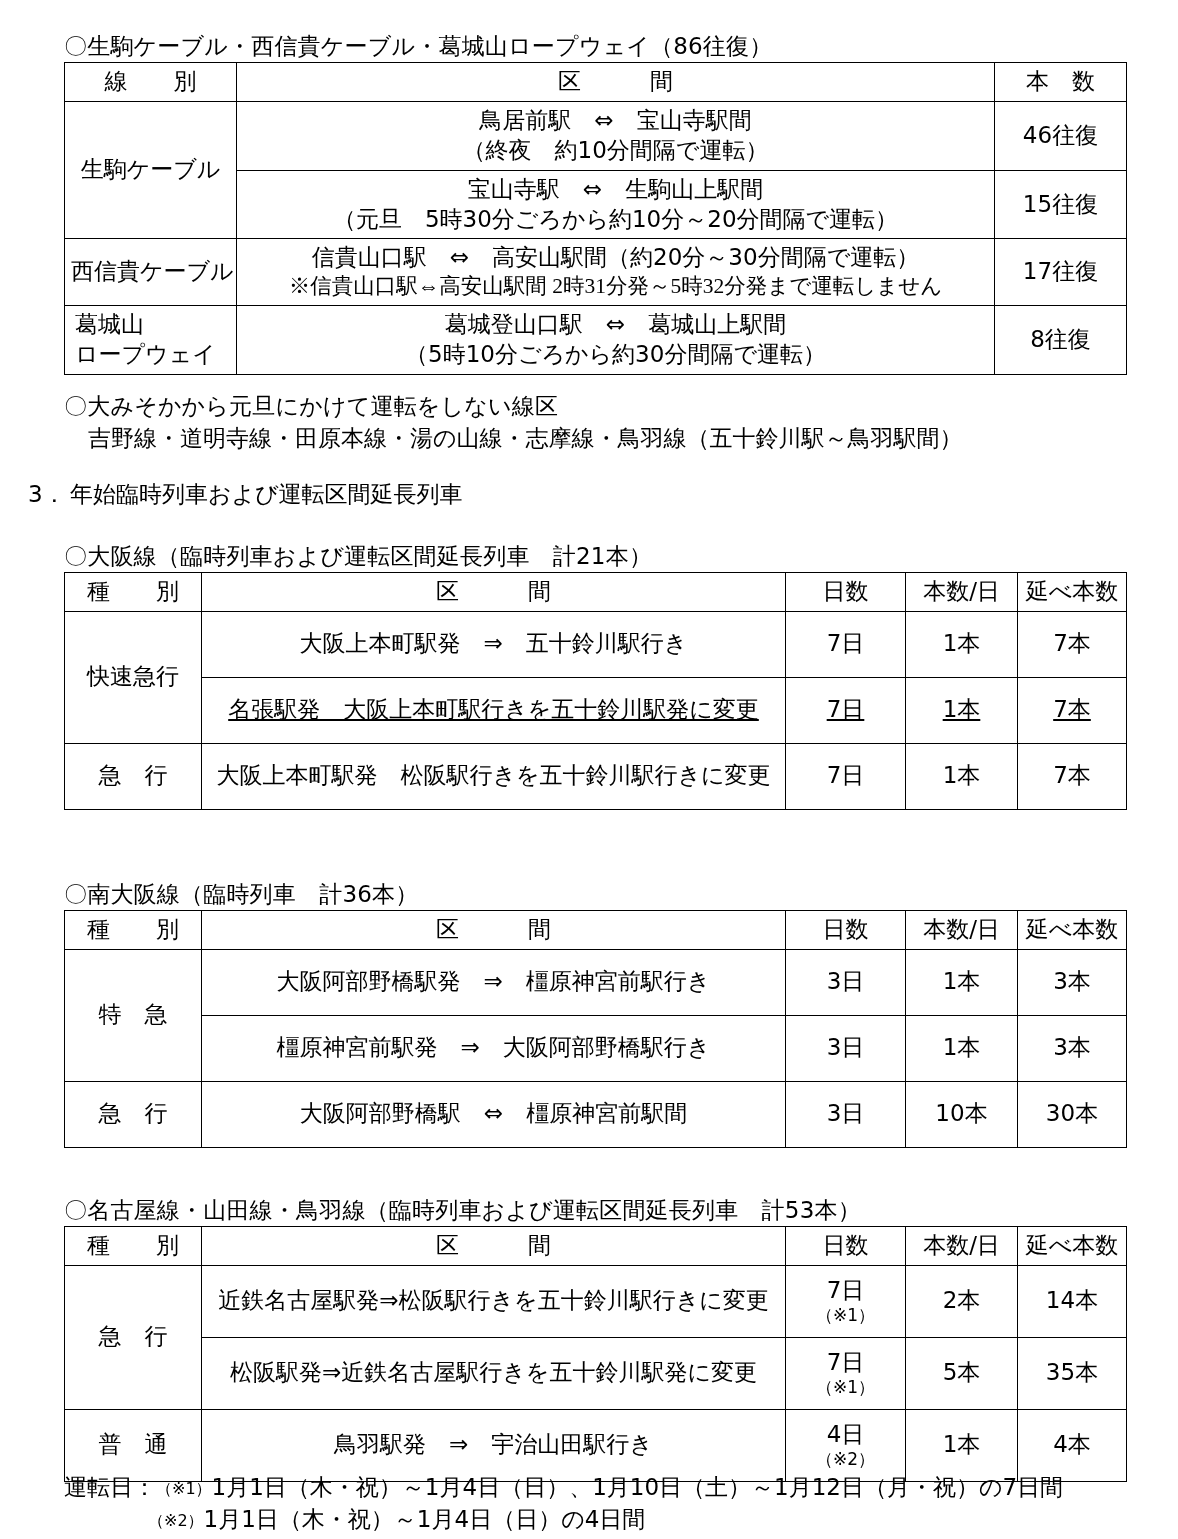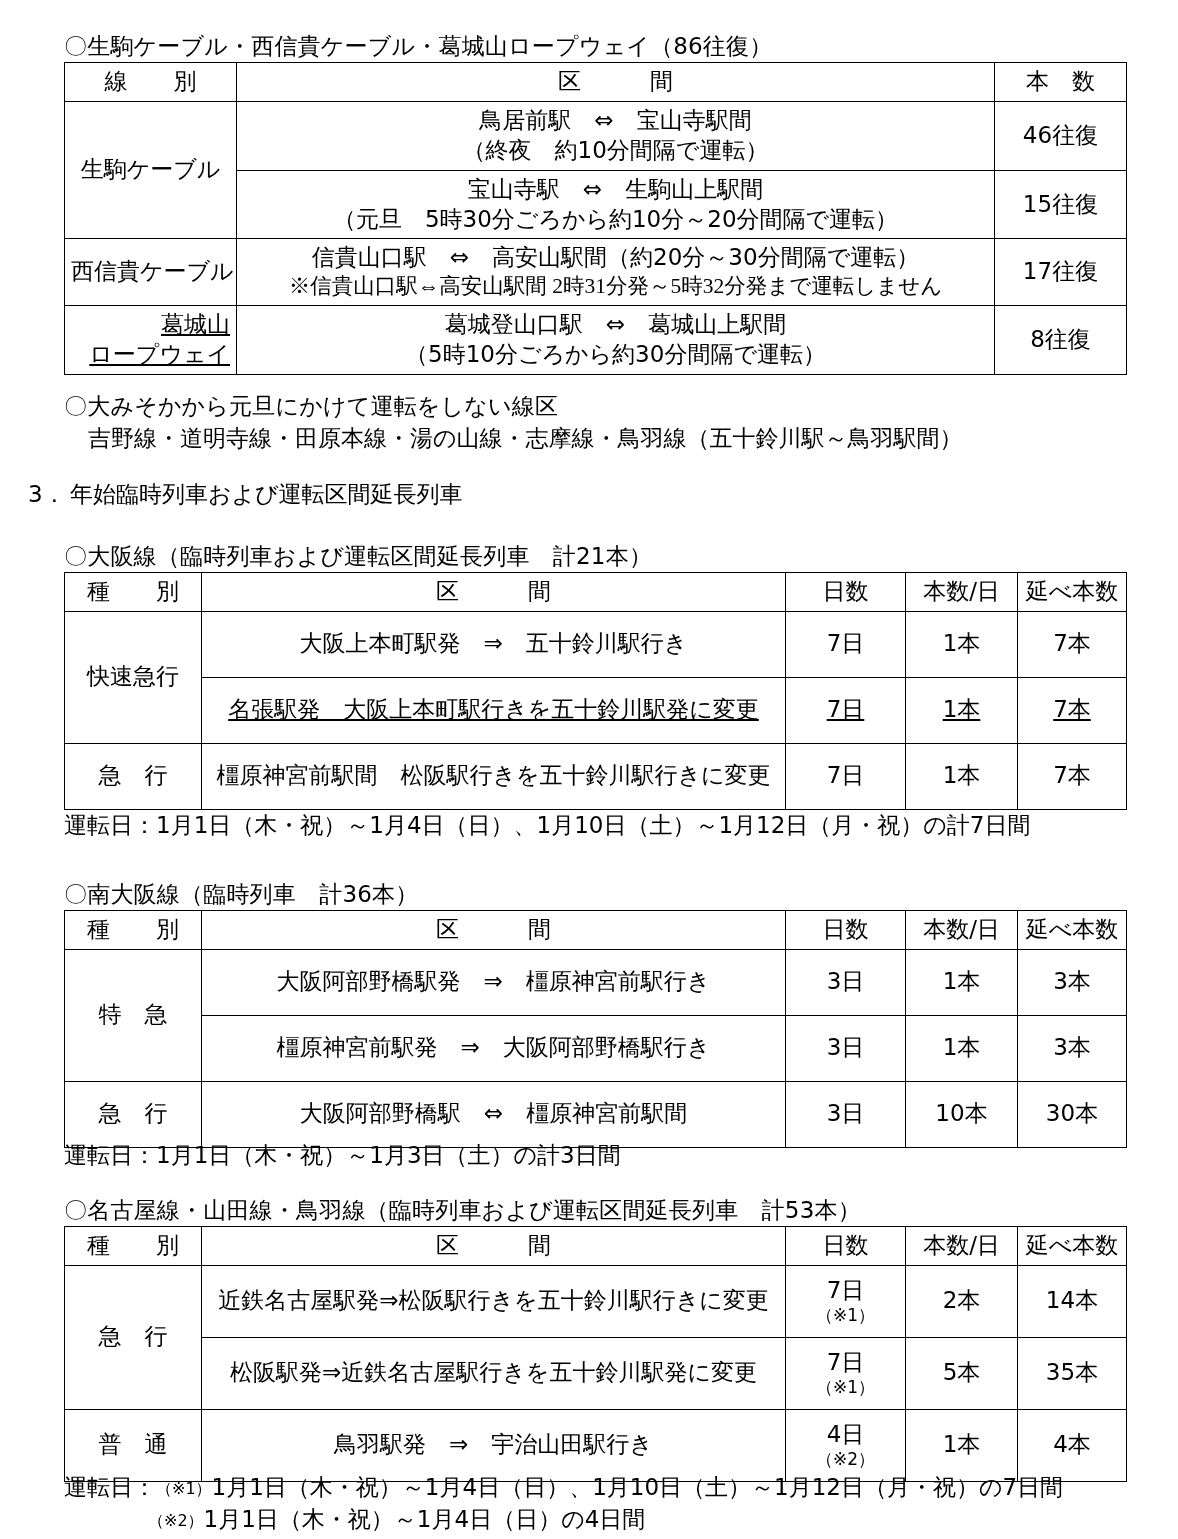--- a/index.html
+++ b/index.html
@@ -148,21 +148,21 @@
             <span style="font-size:21.5px;font-family:Liberation Serif, serif;">※信貴山口駅⇔高安山駅間 2時31分発～5時32分発まで運転しません</span>
           </div>
         </td>
         <td>
           <div class="cell-inner">17往復</div>
         </td>
       </tr>
 
       <tr>
         <td class="multi">
-          <div class="cell-inner two-line" style="text-align:right; padding-left:10px;text-decoration:underline;">
+          <div class="cell-inner two-line" style="text-align:left; padding-left:10px;">
             <span>葛城山</span>
             <span>ロープウェイ</span>
           </div>
         </td>
         <td class="multi">
           <div class="cell-inner two-line">
             <span>葛城登山口駅　⇔　葛城山上駅間</span>
             <span>（5時10分ごろから約30分間隔で運転）</span>
           </div>
         </td>
@@ -240,36 +240,35 @@
         <td>
             <div class="cell-inner">7本</div>
           </td>
       </tr>
 
       <tr style="height:66px;">
         <td>
             <div class="cell-inner">急　行</div>
           </td>
         <td>
-            <div class="cell-inner">橿原神宮前駅間　松阪駅行きを五十鈴川駅行きに変更</div>
+            <div class="cell-inner">大阪上本町駅発　松阪駅行きを五十鈴川駅行きに変更</div>
           </td>
         <td>
             <div class="cell-inner">7日</div>
           </td>
         <td>
             <div class="cell-inner">1本</div>
           </td>
         <td>
             <div class="cell-inner">7本</div>
           </td>
       </tr>
     </tbody>
   </table>
 
-  <div class="abs note-line" style="left:64px; top:810px;">運転日：1月1日（木・祝）～1月4日（日）、1月10日（土）～1月12日（月・祝）の計7日間</div>
 
   <div class="abs h-circle" style="left:64px; top:880px;">〇南大阪線（臨時列車　計36本）</div>
 
   <table class="grid abs" style="left:64px; top:910px; width:1062px;">
     <colgroup>
       <col style="width:137px;">
       <col style="width:584px;">
       <col style="width:120px;">
       <col style="width:112px;">
       <col style="width:109px;">
@@ -339,21 +338,20 @@
         <td>
             <div class="cell-inner">10本</div>
           </td>
         <td>
             <div class="cell-inner">30本</div>
           </td>
       </tr>
     </tbody>
   </table>
 
-  <div class="abs note-line" style="left:64px; top:1140px;">運転日：1月1日（木・祝）～1月3日（土）の計3日間</div>
 
   <div class="abs h-circle" style="left:64px; top:1196px;">〇名古屋線・山田線・鳥羽線（臨時列車および運転区間延長列車　計53本）</div>
 
   <table class="grid abs" style="left:64px; top:1226px; width:1062px;">
     <colgroup>
       <col style="width:137px;">
       <col style="width:584px;">
       <col style="width:120px;">
       <col style="width:112px;">
       <col style="width:109px;">

